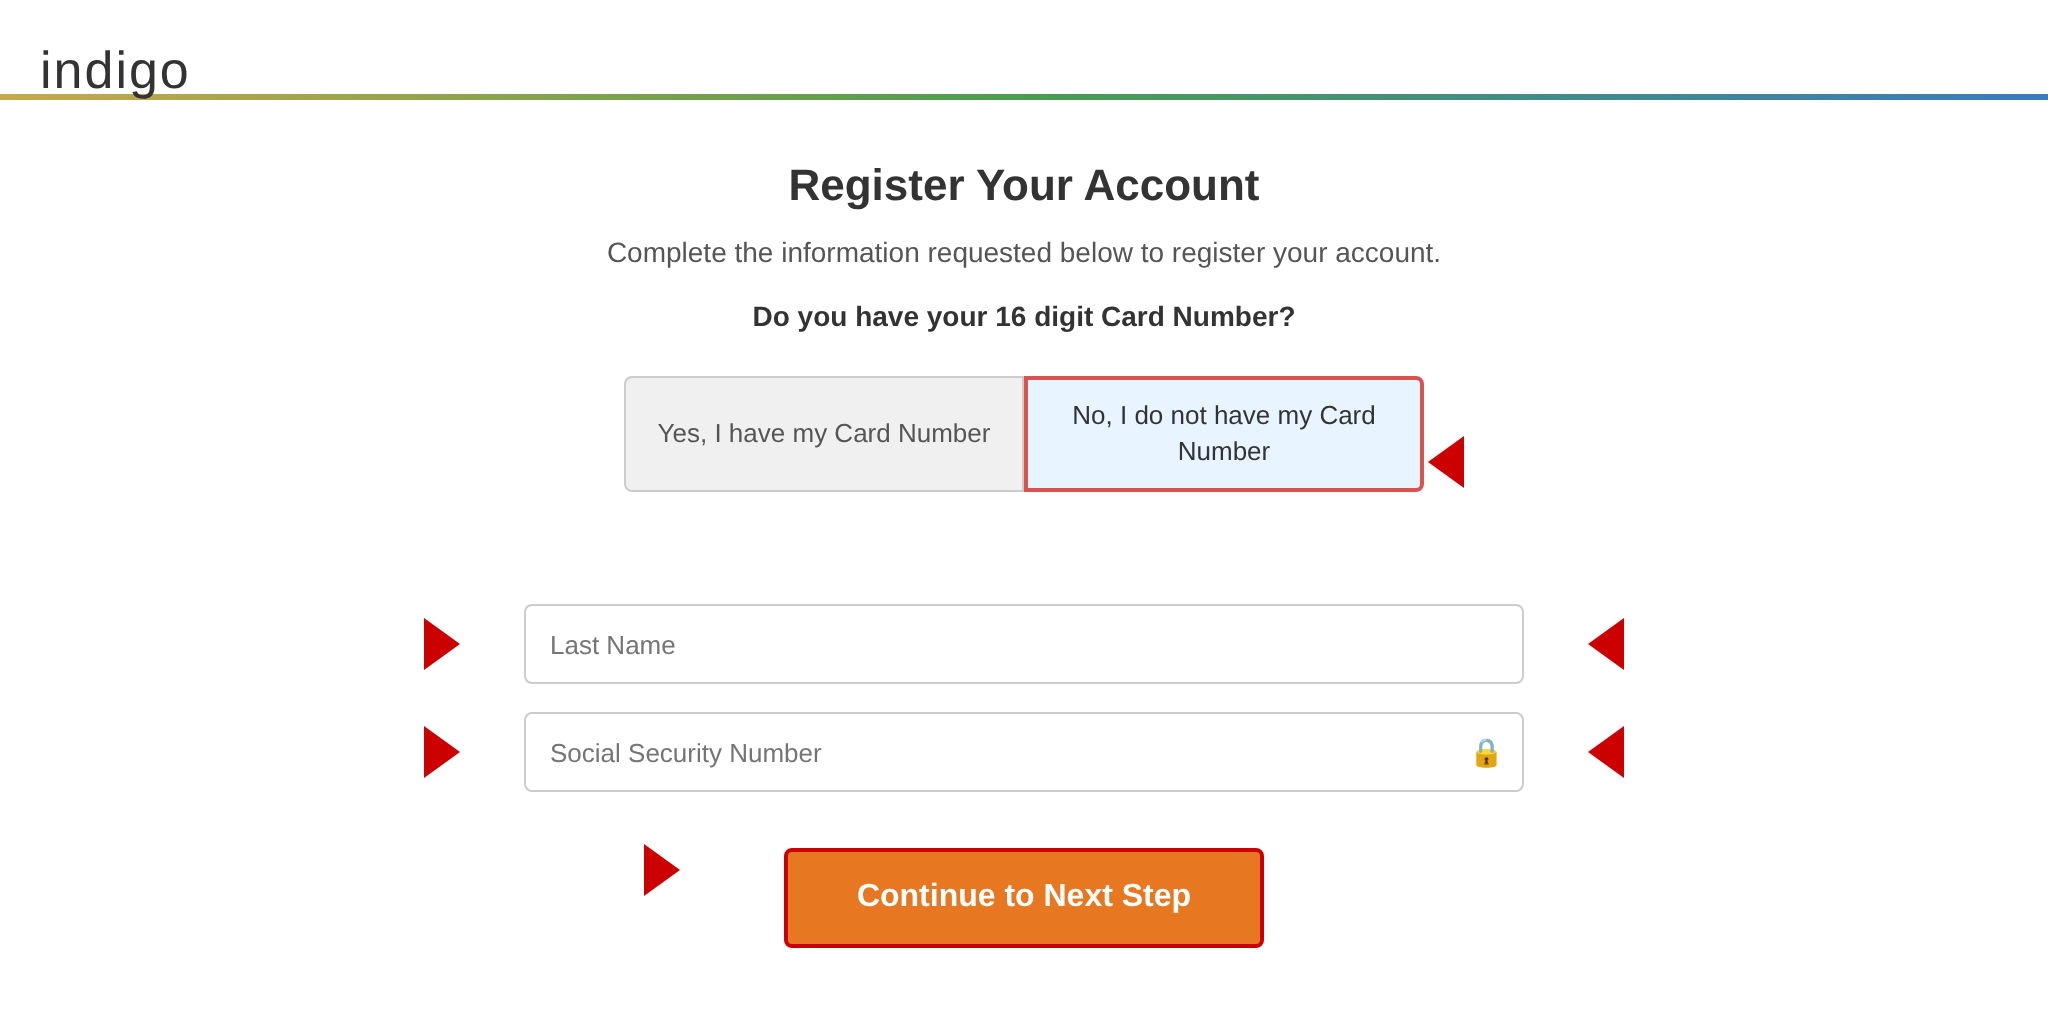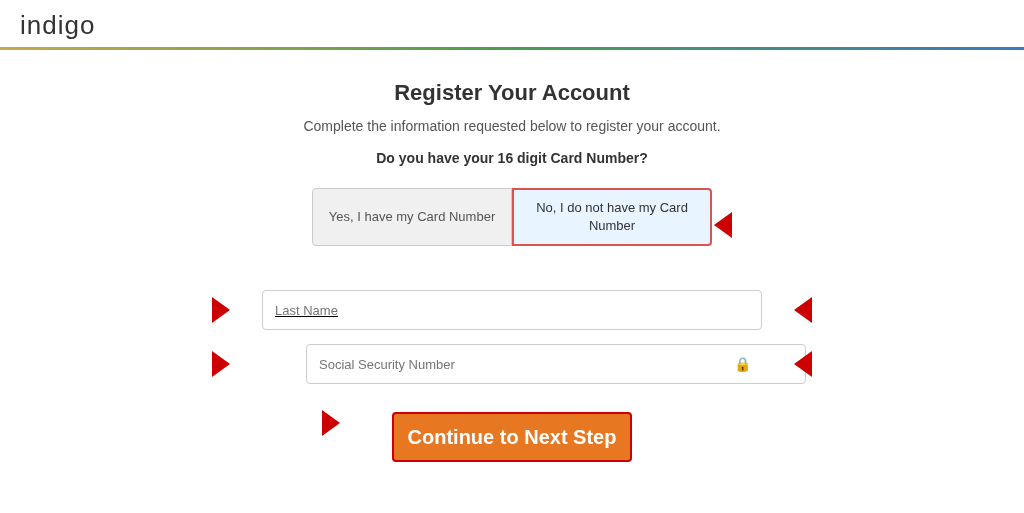--- a/index.html
+++ b/index.html
@@ -13,22 +13,22 @@
       background: #fff;
       width: 1024px;
       height: 513px;
       overflow: hidden;
       position: relative;
     }
 
     
     .header {
       display: flex;
-      align-items: flex-end;
-      padding: 6px 20px;
+      align-items: flex-start;
+      padding: 20px 20px;
       border-bottom: 3px solid transparent;
       border-image: linear-gradient(to right, #c8a84b, #4a9d4f, #3a7bbf) 1;
       height: 50px;
     }
 
     .logo {
       font-size: 26px;
       font-weight: 300;
       color: #333;
       letter-spacing: 1px;
@@ -59,21 +59,21 @@
       font-size: 14px;
       font-weight: bold;
       color: #333;
       margin-bottom: 22px;
     }
 
     
     .toggle-group {
       display: flex;
       gap: 0;
-      margin-bottom: 16px;
+      margin-bottom: 28px;
       position: relative;
     }
 
     .toggle-btn {
       width: 200px;
       height: 58px;
       border: 1px solid #ccc;
       background: #f0f0f0;
       font-size: 13px;
       color: #555;
@@ -128,21 +128,20 @@
 
     .input-wrapper input {
       width: 100%;
       height: 40px;
       border: 1px solid #ccc;
       border-radius: 4px;
       padding: 0 32px 0 12px;
       font-size: 13px;
       color: #999;
       outline: none;
-      margin-left: 44px;
     }
 
     .row-arrow-left {
       position: absolute;
       left: -50px;
       top: 50%;
       transform: translateY(-50%);
       width: 0;
       height: 0;
       border-top: 13px solid transparent;
@@ -164,21 +163,21 @@
 
     
     .btn-continue {
       margin-top: 28px;
       width: 240px;
       height: 50px;
       background: #e87722;
       color: white;
       border: 2px solid #cc0000;
       border-radius: 4px;
-      font-size: 20px;
+      font-size: 16px;
       font-weight: bold;
       cursor: pointer;
       position: relative;
     }
 
     .btn-area {
       position: relative;
       display: flex;
       align-items: center;
       justify: center;
@@ -221,21 +220,20 @@
       border-right: 18px solid #cc0000;
     }
 
     .form-wrapper {
       position: relative;
       width: 600px;
       display: flex;
       flex-direction: column;
       align-items: center;
       gap: 14px;
-      text-decoration: underline;
     }
 
     .form-row-wrapper {
       position: relative;
       width: 500px;
       display: flex;
       gap: 12px;
     }
   </style>
 </head>

